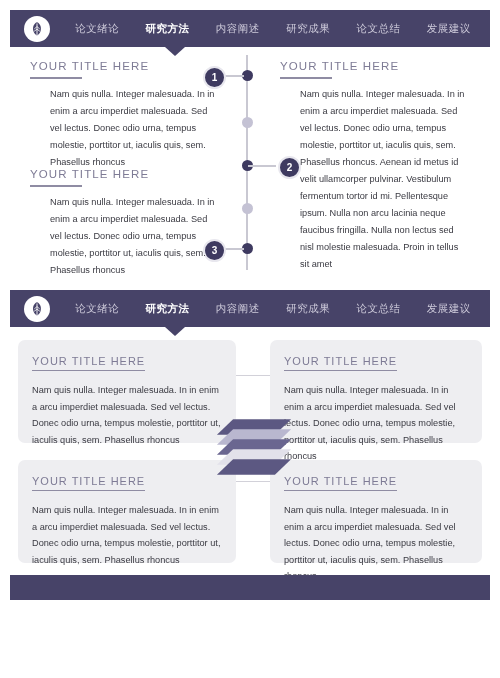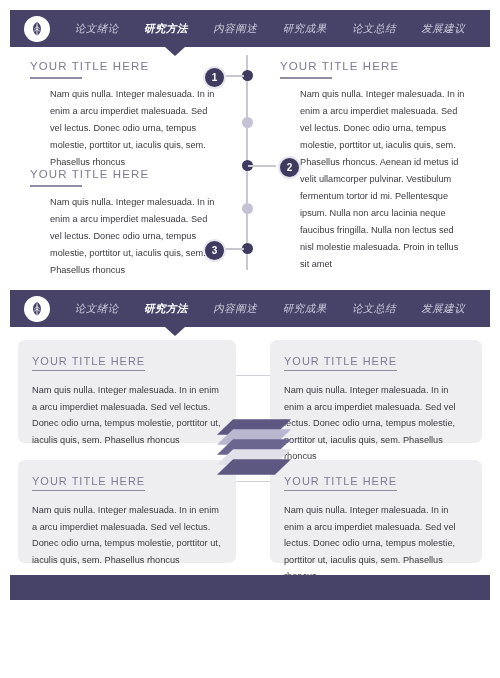--- a/index.html
+++ b/index.html
@@ -46,22 +46,21 @@
     align-items: center;
     justify-content: center;
     flex: none;
   }
   .logo svg { display: block; }
   .nav-items {
     display: flex;
     align-items: center;
     flex: 1;
     justify-content: space-around;
-    padding-right: 12px;
-    font-style: italic;
+    padding-right: 6px;
   }
   .nav-item {
     color: #cdcada;
     font-size: 10.5px;
     letter-spacing: .5px;
     white-space: nowrap;
   }
   .nav-item.active {
     color: #ffffff;
     font-weight: bold;

